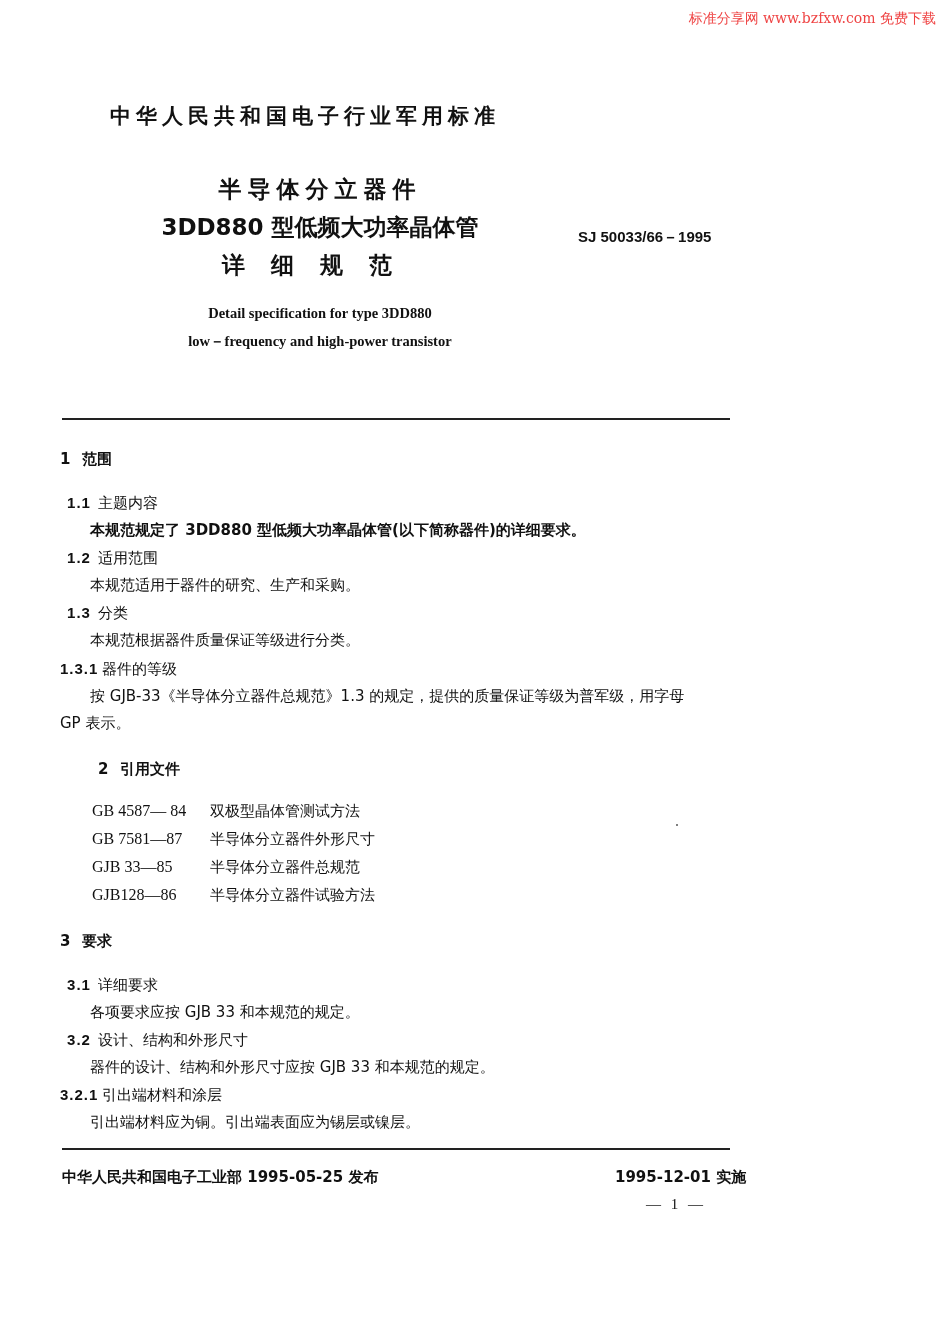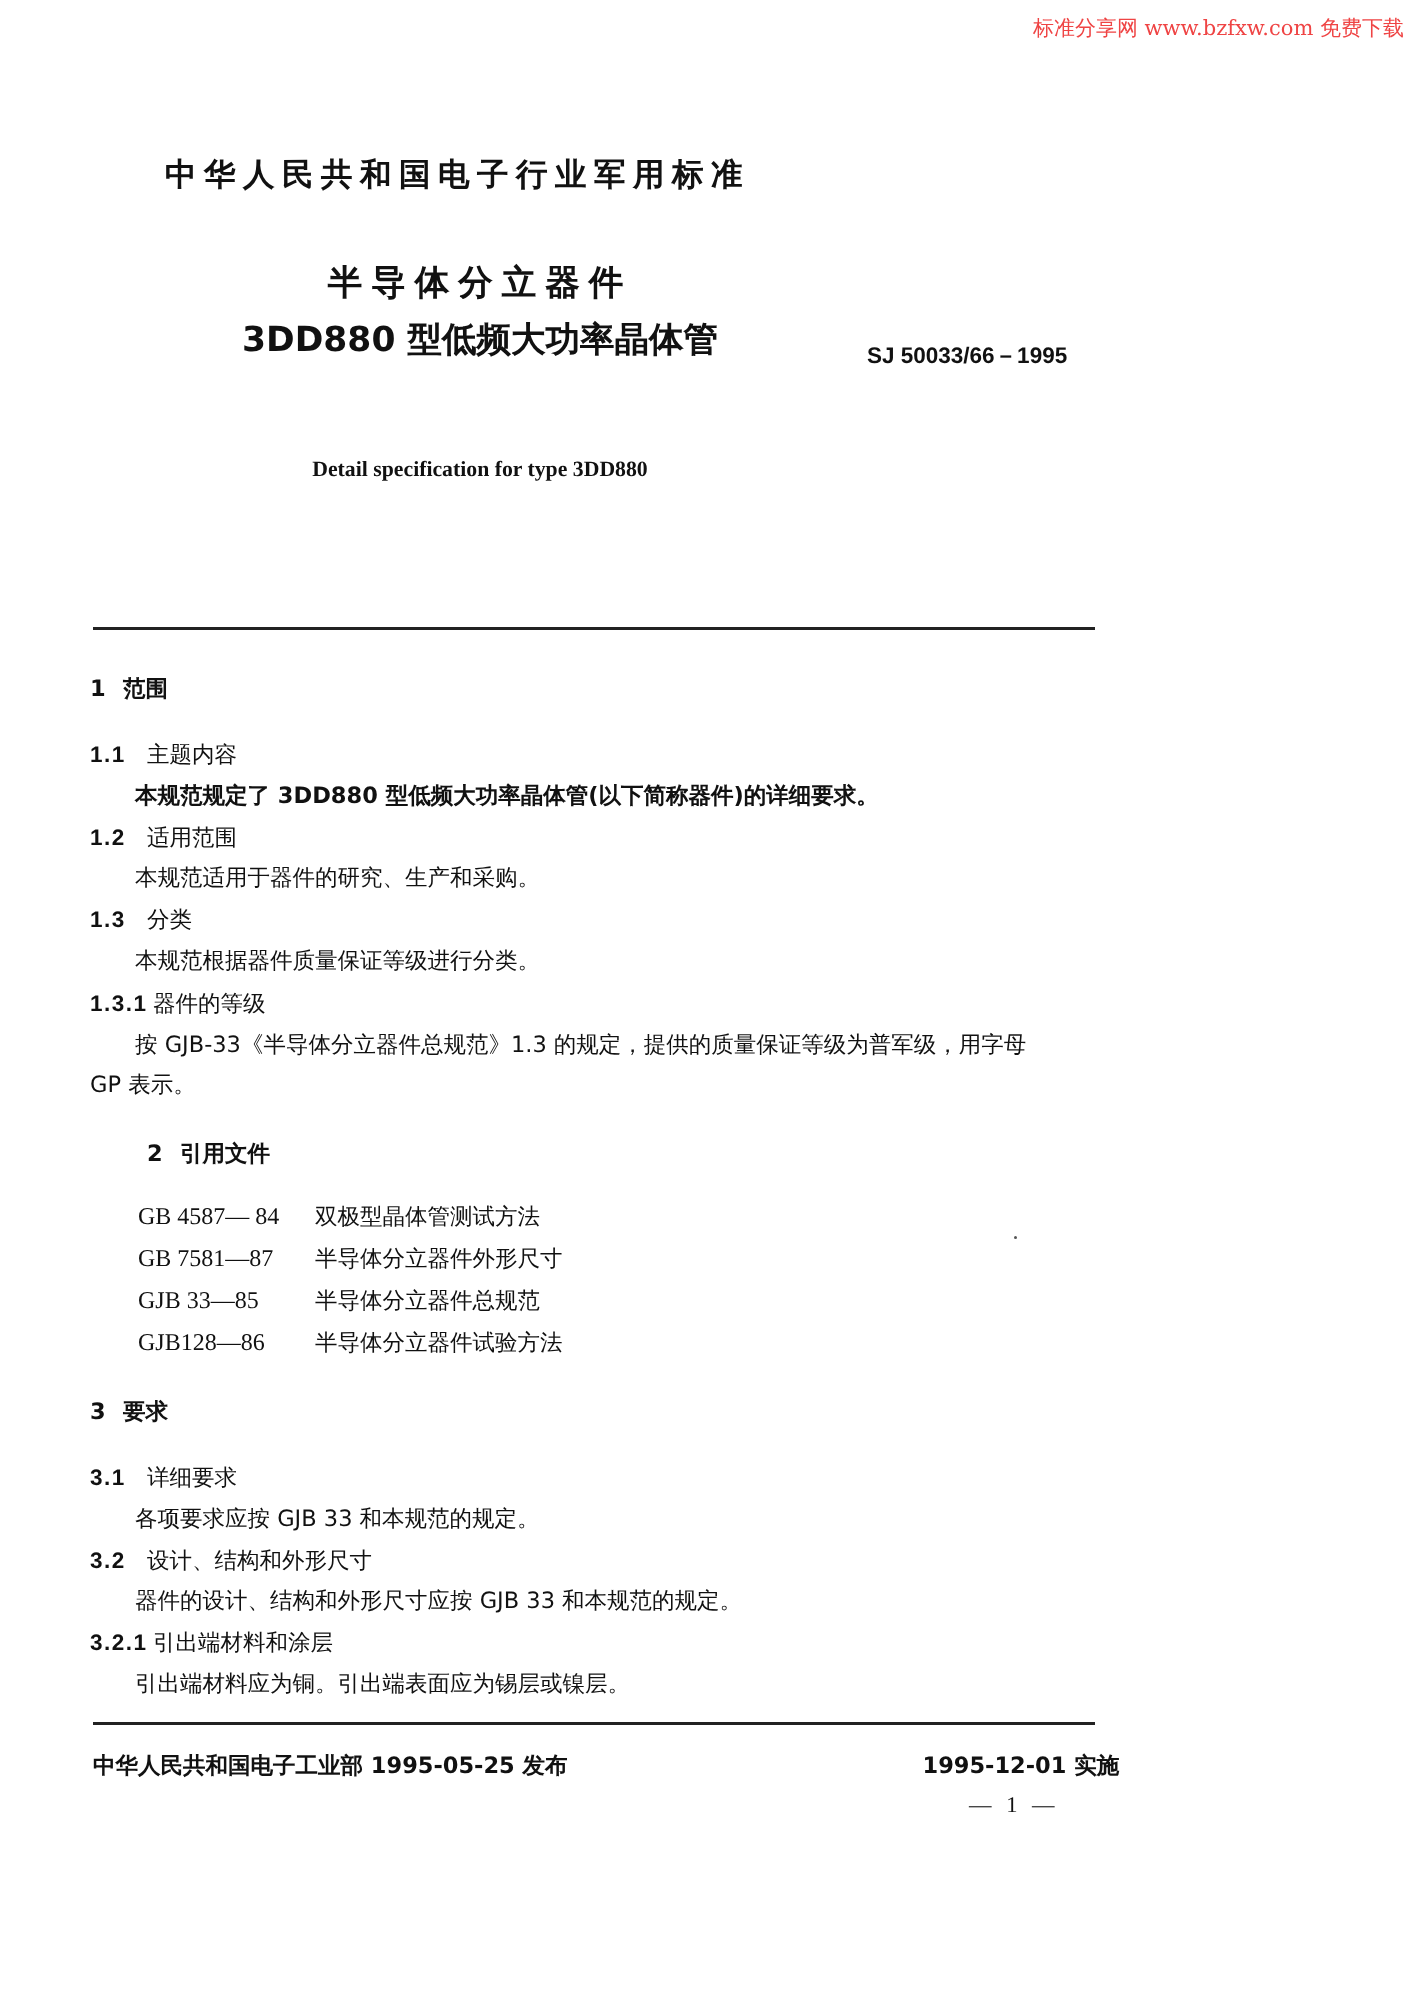--- a/index.html
+++ b/index.html
@@ -13,45 +13,47 @@
   .t3 { letter-spacing: 26px; }
   .std-no { top: 228px; left: 578px; font-size: 15px; font-weight: bold; font-family: "Liberation Sans", sans-serif; }
   .en-block { top: 300px; left: 150px; width: 340px; text-align: center; font-family: "Liberation Serif", serif; font-weight: bold; font-size: 14.5px; }
   .en-line { line-height: 27.5px; }
   .rule { position: absolute; left: 62px; width: 668px; height: 2px; background: #222; }
   .rule-top { top: 418px; }
   .rule-bottom { top: 1148px; }
   .doc { font-size: 15px; }
   .h1 { font-weight: bold; }
   .h1 .num { display: inline-block; width: 22px; }
-  .h2 .num { display: inline-block; width: 38px; font-weight: bold; font-family: "Liberation Sans", sans-serif; letter-spacing: 1px; }
+  .h2 .num { display: inline-block; width: 38px; font-weight: bold; font-family: "Liberation Sans", sans-serif; letter-spacing: 1px; text-align: center; }
   .h3 .num { display: inline-block; width: 42px; font-weight: bold; font-family: "Liberation Sans", sans-serif; letter-spacing: 1px; }
   .para { font-size: 15px; }
   .ref-code { display: inline-block; width: 118px; font-family: "Liberation Serif", serif; font-size: 16px; }
   .footer-left { top: 1168px; left: 62px; font-size: 15px; font-weight: bold; }
   .footer-right { top: 1168px; left: 615px; font-size: 15px; font-weight: bold; }
   .page-no { top: 1196px; left: 646px; font-size: 15px; font-family: "Liberation Serif", serif; letter-spacing: 3px; }
   .speck { position: absolute; width: 2px; height: 2px; background: #555; border-radius: 1px; }
 </style>
 </head>
 <body>
 
 <div class="abs watermark">标准分享网 www.bzfxw.com 免费下载</div>
 
 <div class="abs std-org">中华人民共和国电子行业军用标准</div>
 
 <div class="abs title-block">
   <div class="title-line t1">半导体分立器件</div>
   <div class="title-line">3DD880 型低频大功率晶体管</div>
+  <div class="title-line t3">详细规范</div>
 </div>
 
 <div class="abs std-no">SJ 50033/66－1995</div>
 
 <div class="abs en-block">
   <div class="en-line">Detail specification for type 3DD880</div>
+  <div class="en-line">low－frequency and high-power transistor</div>
 </div>
 
 <div class="rule rule-top"></div>
 
 <div class="abs doc h1" style="top:450px;left:60px;">
   <span class="num">1</span><span>范围</span>
 </div>
 
 <div class="abs doc h2" style="top:494px;left:60px;">
   <span class="num">1.1</span><span>主题内容</span>

